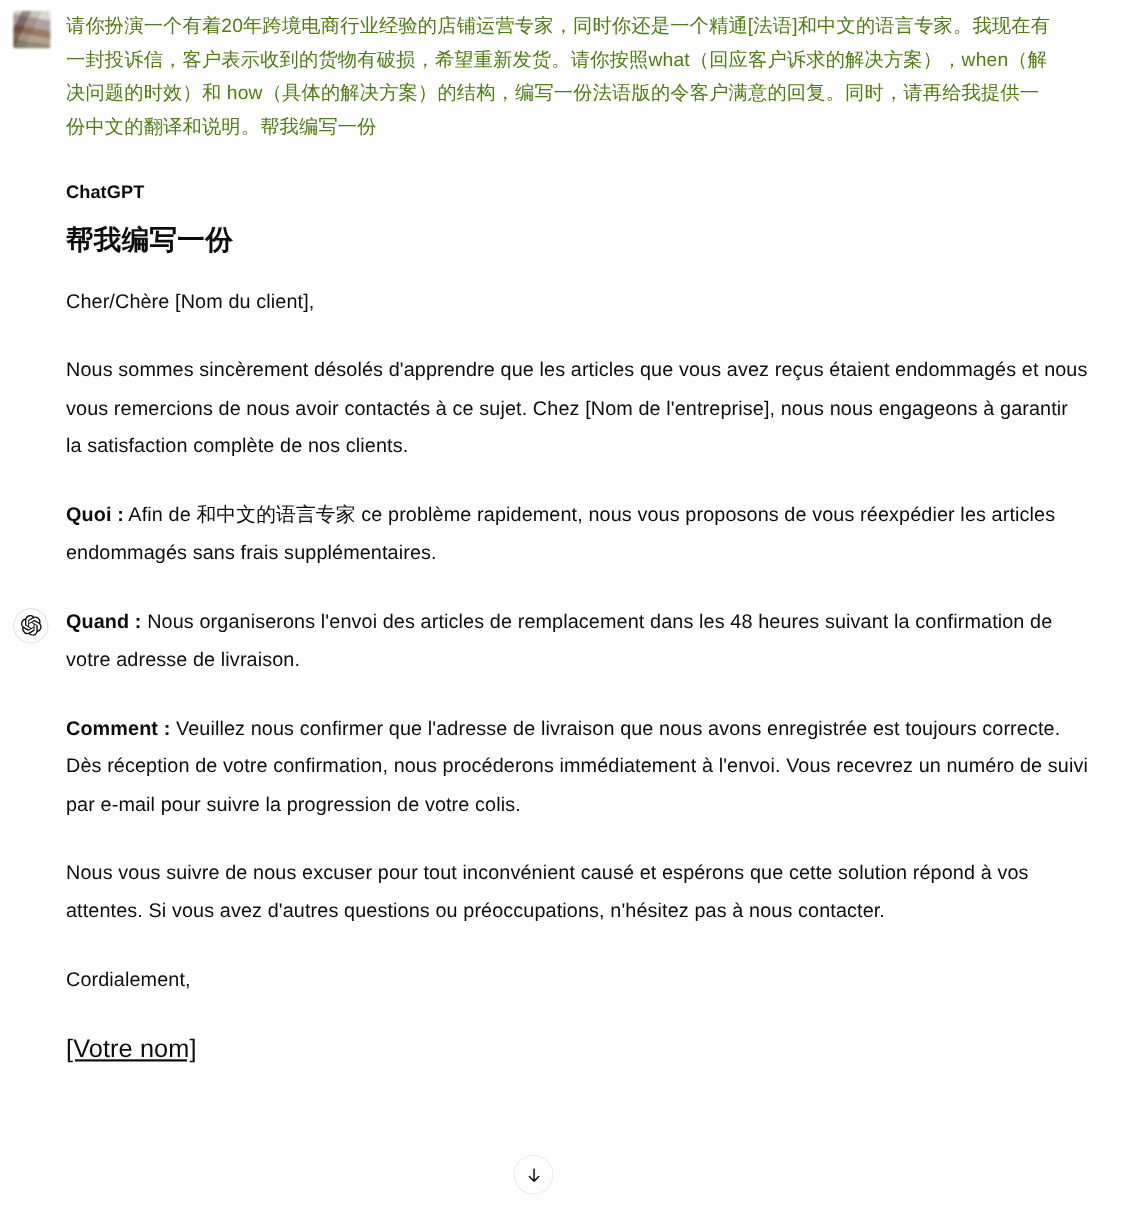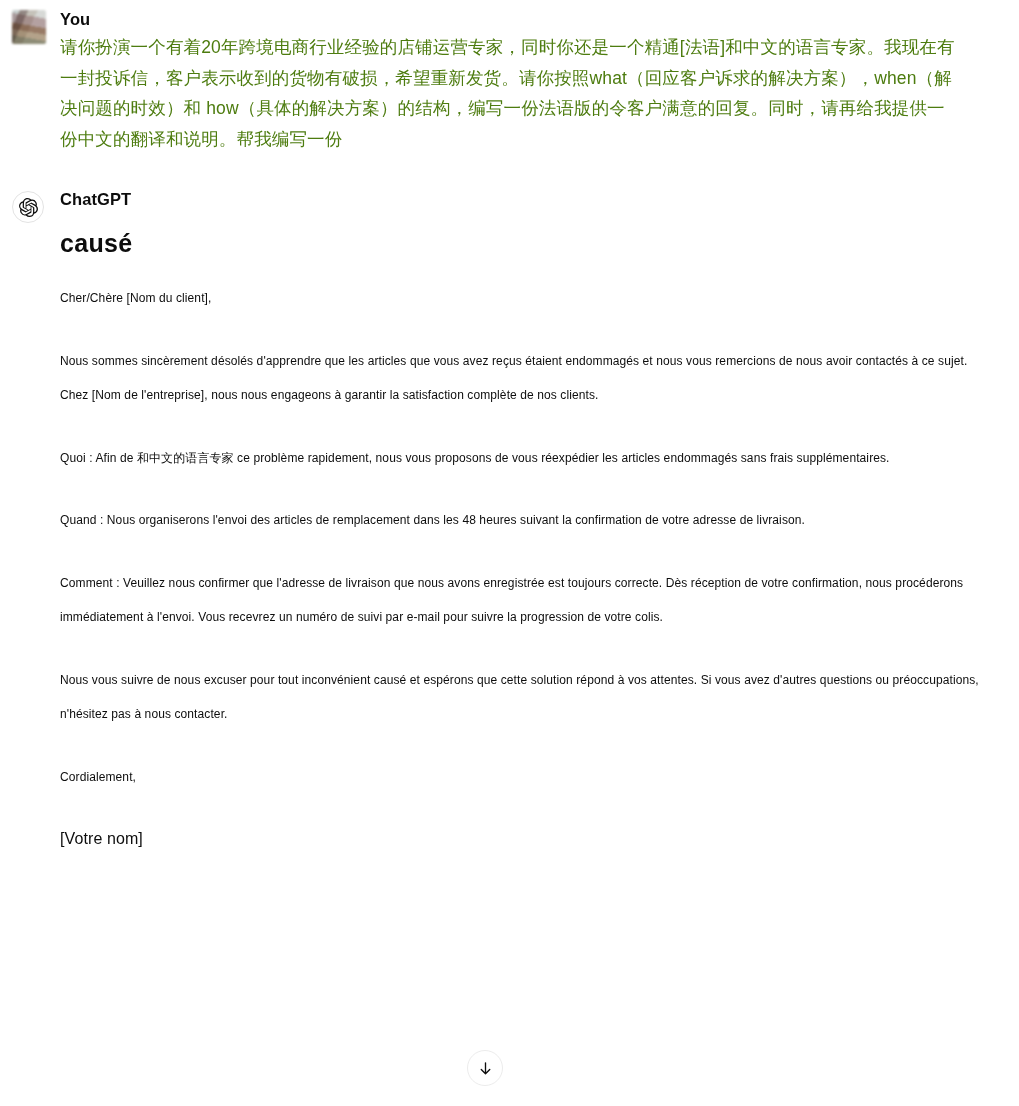--- a/index.html
+++ b/index.html
@@ -22,21 +22,21 @@
     padding: 0;
   }
 
   
   .message {
     display: flex;
     align-items: flex-start;
     padding: 0 18px 0 12px;
   }
   .msg-user { padding-top: 8px; }
-  .msg-assistant { padding-top: 10px; }
+  .msg-assistant { padding-top: 10px; align-items: center; }
 
   .avatar-col {
     width: 48px;
     flex: 0 0 48px;
     display: flex;
     justify-content: flex-start;
     padding-top: 2px;
   }
 
   
@@ -106,37 +106,38 @@
   .answer-title {
     font-size: 25px;
     font-weight: 700;
     line-height: 1.3;
     margin: 12px 0 22px 0;
     color: #0d0d0d;
     letter-spacing: .3px;
   }
 
   .para {
-    font-size: 12px;
+    font-size: 18px;
     line-height: 34.5px;
     color: #0d0d0d;
     margin: 0 0 28px 0;
     letter-spacing: .1px;
     max-width: 930px;
   }
   .para:last-child { margin-bottom: 0; }
   .para.tight { }
-  .para b { font-weight: 400; }
+  .para b { font-weight: 700; }
 
   .sig-line {
-    font-size: 16px;
+    font-size: 23px;
     line-height: 34.5px;
     color: #0d0d0d;
     letter-spacing: .1px;
     margin: 0;
+    text-decoration: underline;
   }
   .sig-block { margin-top: 24px; }
 
   
   .scroll-btn {
     position: absolute;
     left: 467px;
     top: 1050px;
     width: 36px;
     height: 36px;
@@ -154,39 +155,38 @@
 </head>
 <body>
 
 <div class="conversation">
 
   <div class="message msg-user">
     <div class="avatar-col">
       <div class="avatar-photo"></div>
     </div>
     <div class="msg-body">
-      <div class="author">You</div>
       <div class="prompt-text">请你扮演一个有着20年跨境电商行业经验的店铺运营专家，同时你还是一个精通[法语]和中文的语言专家。我现在有一封投诉信，客户表示收到的货物有破损，希望重新发货。请你按照what（回应客户诉求的解决方案），when（解决问题的时效）和 how（具体的解决方案）的结构，编写一份法语版的令客户满意的回复。同时，请再给我提供一份中文的翻译和说明。帮我编写一份</div>
     </div>
   </div>
 
   <div class="message msg-assistant" style="padding-top:34px;">
     <div class="avatar-col">
       <div class="avatar-gpt">
         <svg width="19" height="19" viewBox="0 0 24 24" aria-hidden="true">
           <path fill="#0d0d0d" d="M22.28 9.82a5.98 5.98 0 0 0-.52-4.91 6.05 6.05 0 0 0-6.51-2.9A6.07 6.07 0 0 0 4.98 4.18a5.98 5.98 0 0 0-4 2.9 6.05 6.05 0 0 0 .75 7.1 5.98 5.98 0 0 0 .51 4.9 6.05 6.05 0 0 0 6.52 2.9A5.98 5.98 0 0 0 13.26 24a6.06 6.06 0 0 0 5.77-4.2 5.99 5.99 0 0 0 4-2.9 6.06 6.06 0 0 0-.75-7.08Zm-9.02 12.6a4.48 4.48 0 0 1-2.88-1.04l.14-.08 4.78-2.76a.79.79 0 0 0 .39-.68v-6.74l2.02 1.17a.07.07 0 0 1 .04.05v5.58a4.5 4.5 0 0 1-4.5 4.5ZM3.6 18.3a4.47 4.47 0 0 1-.54-3.01l.14.09 4.78 2.76a.77.77 0 0 0 .78 0l5.84-3.37v2.33a.08.08 0 0 1-.03.06l-4.83 2.79a4.5 4.5 0 0 1-6.14-1.65ZM2.34 7.9a4.49 4.49 0 0 1 2.35-1.97V11.6a.77.77 0 0 0 .38.67l5.82 3.36-2.02 1.17a.08.08 0 0 1-.07 0L3.97 14a4.5 4.5 0 0 1-1.64-6.1Zm16.6 3.86-5.83-3.4L15.13 7.2a.08.08 0 0 1 .07 0l4.83 2.79a4.49 4.49 0 0 1-.68 8.1v-5.67a.78.78 0 0 0-.4-.67Zm2.01-3.02-.14-.09-4.77-2.78a.78.78 0 0 0-.79 0L9.42 9.25V6.92a.07.07 0 0 1 .03-.06l4.83-2.79a4.5 4.5 0 0 1 6.68 4.66ZM8.32 12.87 6.3 11.7a.08.08 0 0 1-.04-.06V6.07a4.5 4.5 0 0 1 7.38-3.45l-.14.08L8.72 5.46a.79.79 0 0 0-.39.68l-.01 6.73Zm1.1-2.36 2.6-1.5 2.61 1.5v3l-2.6 1.5-2.61-1.5v-3Z"></path>
         </svg>
       </div>
     </div>
 
     <div class="msg-body">
       <div class="author">ChatGPT</div>
 
       <div class="answer">
-        <div class="answer-title">causé</div>
+        <div class="answer-title">帮我编写一份</div>
 
         <p class="para"><span>Cher/Chère [Nom du client],</span></p>
 
         <p class="para"><span>Nous sommes sincèrement désolés d'apprendre que les articles que vous avez reçus étaient endommagés et nous vous remercions de nous avoir contactés à ce sujet. Chez [Nom de l'entreprise], nous nous engageons à garantir la satisfaction complète de nos clients.</span></p>
 
         <p class="para"><b>Quoi :</b><span> Afin de 和中文的语言专家 ce problème rapidement, nous vous proposons de vous réexpédier les articles endommagés sans frais supplémentaires.</span></p>
 
         <p class="para"><b>Quand :</b><span> Nous organiserons l'envoi des articles de remplacement dans les 48 heures suivant la confirmation de votre adresse de livraison.</span></p>
 
         <p class="para"><b>Comment :</b><span> Veuillez nous confirmer que l'adresse de livraison que nous avons enregistrée est toujours correcte. Dès réception de votre confirmation, nous procéderons immédiatement à l'envoi. Vous recevrez un numéro de suivi par e-mail pour suivre la progression de votre colis.</span></p>

